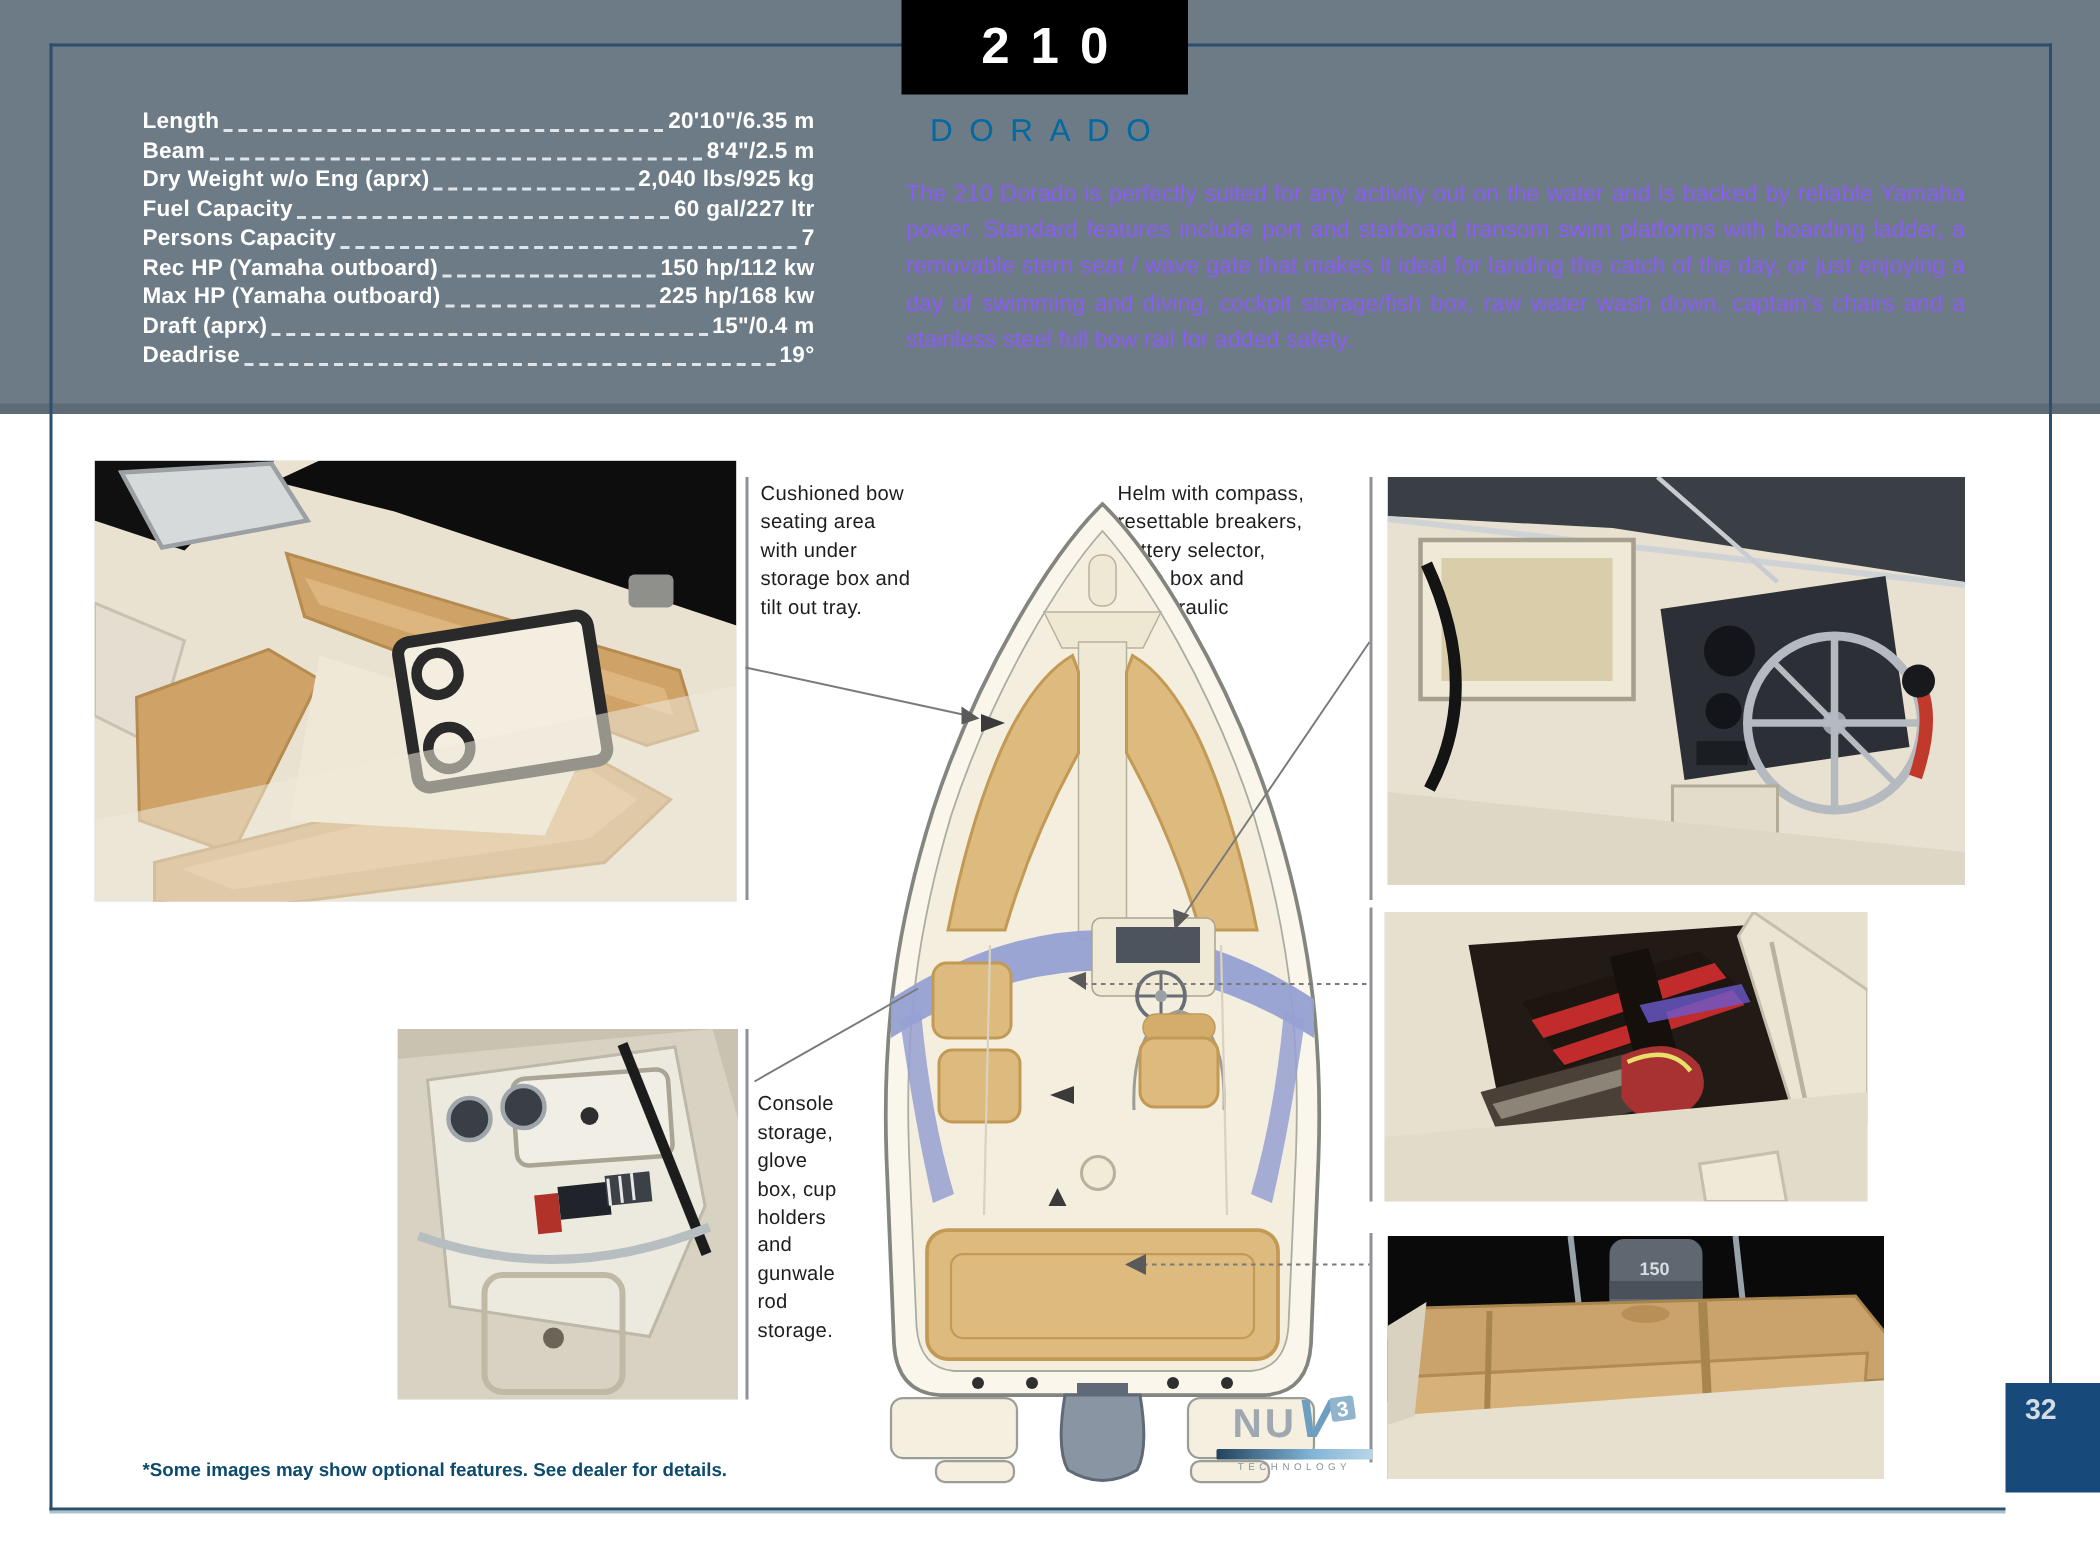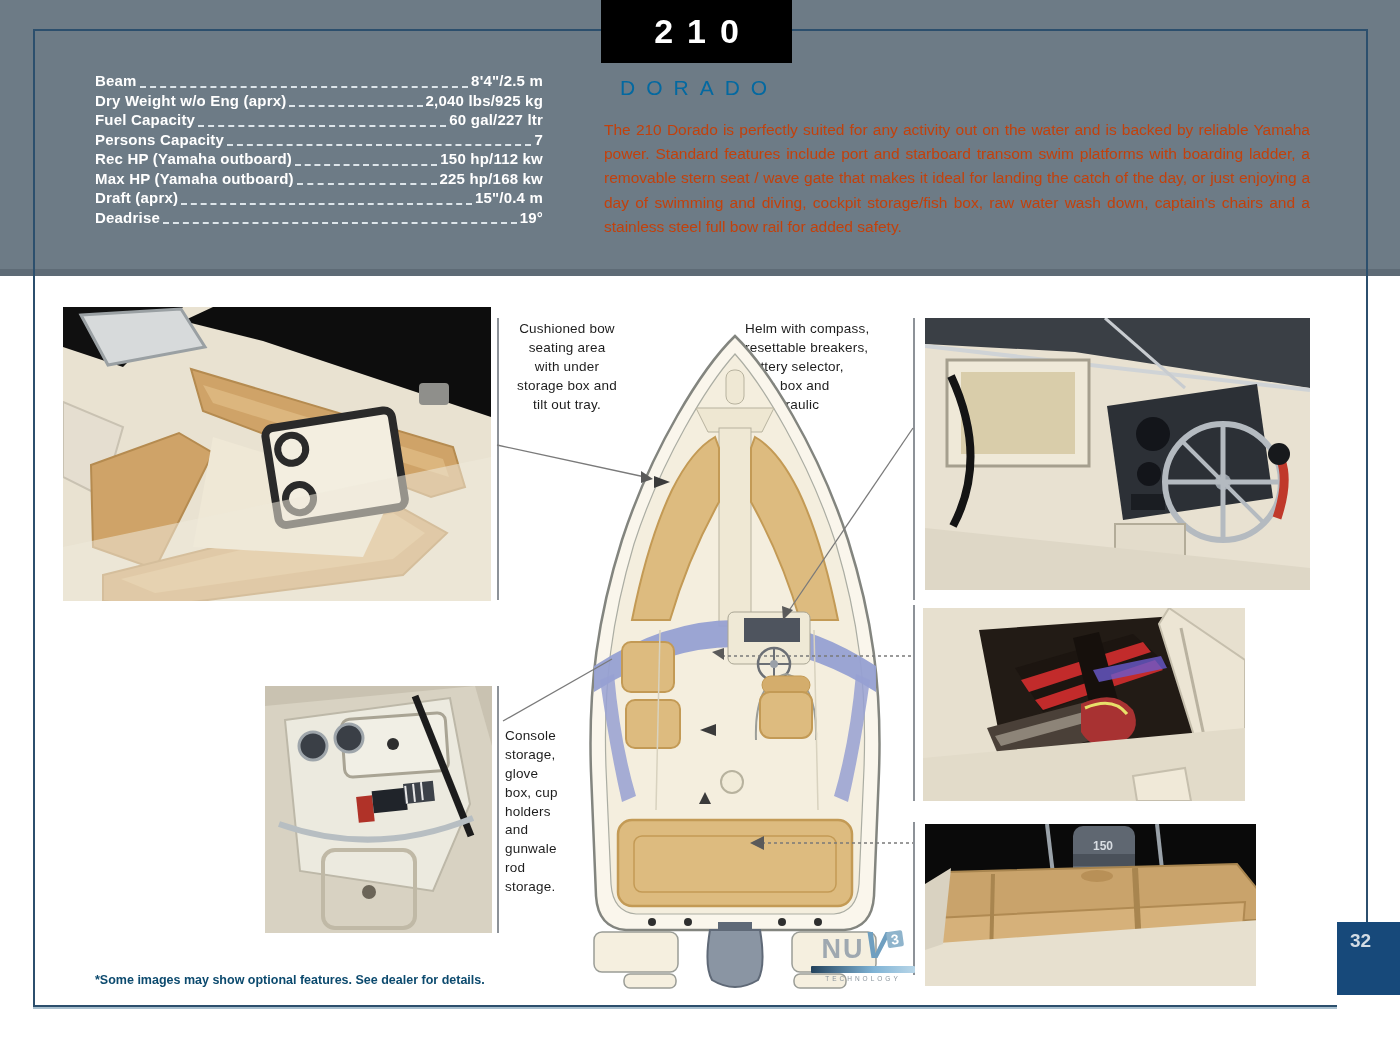--- a/index.html
+++ b/index.html
@@ -29,21 +29,21 @@
   .spec-label, .spec-value { white-space:nowrap; }
   .spec-fill { flex:1; border-bottom:2px dashed #dde5ea; margin:0 3px 3px 3px; min-width:10px; }
 
   
   .model-box { left:601px; top:0; width:191px; height:63px;
     background:#000000; display:flex; align-items:center; justify-content:center; }
   .model-number { color:#ffffff; font-size:34px; font-weight:bold;
     letter-spacing:14px; text-indent:14px; }
   .model-name { left:620px; top:76px; color:#0369a1; font-size:21px;
     letter-spacing:11px; }
-  .model-desc { left:604px; top:118px; width:706px; color:#c2410c;
+  .model-desc { left:604px; top:118px; width:706px; color:#8b5cf6;
     font-size:15.5px; line-height:1.56; text-align:justify; }
 
   
   .photo { overflow:hidden; background:#ddd; }
   .photo svg { display:block; }
   .photo-bow     { left:63px;  top:307px; width:428px; height:294px; }
   .photo-console { left:265px; top:686px; width:227px; height:247px; }
   .photo-helm    { left:925px; top:318px; width:385px; height:272px; }
   .photo-insole  { left:923px; top:608px; width:322px; height:193px; }
   .photo-transom { left:925px; top:824px; width:331px; height:162px; }
@@ -54,21 +54,21 @@
   .sep-console { left:497px; top:686px; height:247px; }
   .sep-helm    { left:913px; top:318px; height:282px; }
   .sep-insole  { left:913px; top:605px; height:196px; }
   .sep-transom { left:913px; top:822px; height:153px; }
 
   
   .callout { font-size:13.5px; color:#1d1d1d; line-height:1.4;
     white-space:pre-line; letter-spacing:.2px; }
   .callout-left  { text-align:left; }
   .callout-right { }
-  .callout-bow     { left:507px; top:320px; width:120px;text-align:center; }
+  .callout-bow     { left:507px; top:320px; width:120px; }
   .callout-helm    { right:495px; top:320px; width:160px; }
   .callout-console { left:505px; top:727px; width:90px; }
   .callout-insole  { right:495px; top:660px; width:90px; }
   .callout-transom { right:495px; top:851px; width:100px; }
 
   
   .diagram { left:560px; top:330px; }
   .overlay { left:0; top:0; pointer-events:none; }
 
   
@@ -91,20 +91,25 @@
 <body>
 
 <div class="abs header-band"></div>
 
 <div class="abs frame-line frame-top"></div>
 <div class="abs frame-line frame-left"></div>
 <div class="abs frame-line frame-right"></div>
 <div class="abs frame-line frame-bottom"></div>
 
 <div class="abs specs">
+  <div class="spec-row">
+      <span class="spec-label">Length</span>
+      <span class="spec-fill"></span>
+      <span class="spec-value">20'10"/6.35 m</span>
+    </div>
   <div class="spec-row">
       <span class="spec-label">Beam</span>
       <span class="spec-fill"></span>
       <span class="spec-value">8'4"/2.5 m</span>
     </div>
   <div class="spec-row">
       <span class="spec-label">Dry Weight w/o Eng (aprx)</span>
       <span class="spec-fill"></span>
       <span class="spec-value">2,040 lbs/925 kg</span>
     </div>

